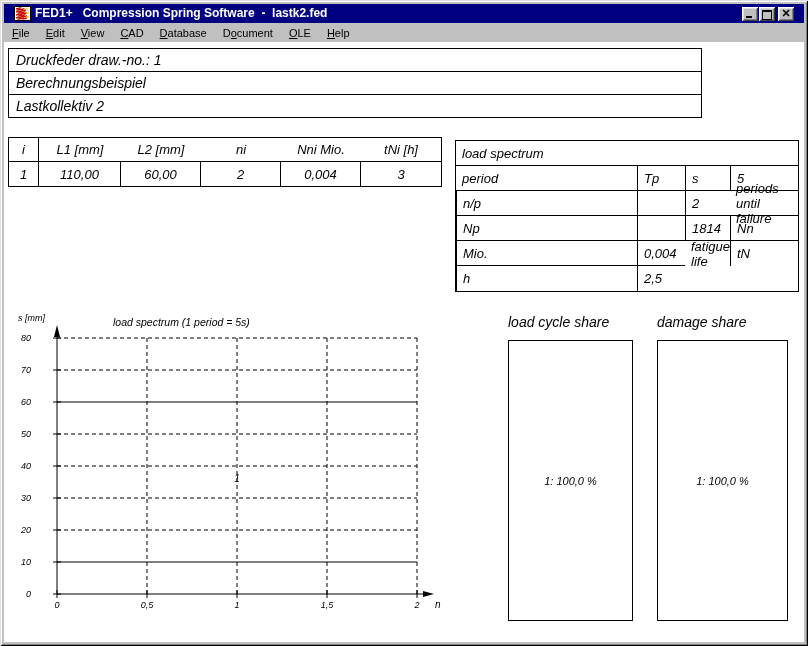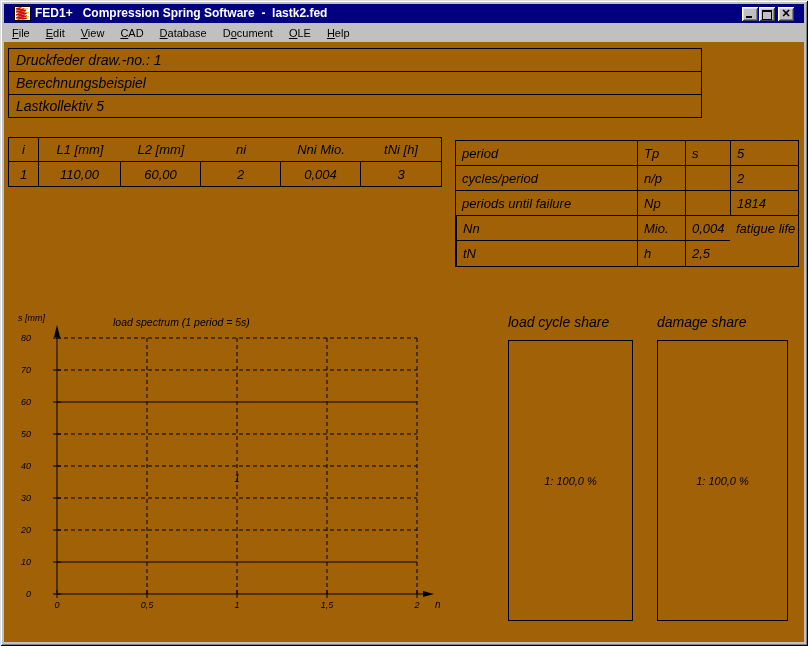--- a/index.html
+++ b/index.html
@@ -32,21 +32,21 @@
     font:bold 11px "Liberation Sans",sans-serif;color:#000;text-align:center;line-height:13px;}
   
   .menubar{
     position:absolute;left:4px;top:23px;right:4px;height:19px;
     display:flex;align-items:center;background:#c0c0c0;font-size:11px;color:#000;
   }
   .menu-item{padding:14px 8px;white-space:nowrap;}
   .menu-item .u{text-decoration:underline;}
   
   .client{
-    position:absolute;left:4px;top:42px;right:4px;bottom:4px;background:#a16207;
+    position:absolute;left:4px;top:42px;right:4px;bottom:4px;background:#ffffff;
     color:#000;
   }
   .draw{font-style:italic;font-family:"Liberation Sans",sans-serif;}
   
   .hdr-box{
     position:absolute;left:4px;width:685px;height:22px;border:1px solid #000;
     display:flex;align-items:center;padding-left:7px;font-size:14px;
   }
   
   .lc-table{
@@ -110,43 +110,43 @@
       <div class="menu-item"><span></span><span class="u">D</span><span>atabase</span></div>
       <div class="menu-item"><span>D</span><span class="u">o</span><span>cument</span></div>
       <div class="menu-item"><span></span><span class="u">O</span><span>LE</span></div>
       <div class="menu-item"><span></span><span class="u">H</span><span>elp</span></div>
     </div>
 
   <div class="client">
 
     <div class="hdr-box draw" style="top:6px">Druckfeder   draw.-no.: 1</div>
     <div class="hdr-box draw" style="top:29px">Berechnungsbeispiel</div>
-    <div class="hdr-box draw" style="top:52px">Lastkollektiv 5</div>
+    <div class="hdr-box draw" style="top:52px">Lastkollektiv 2</div>
 
     <div class="lc-table draw">
         <div class="lc-cell bb br">i</div>
         <div class="lc-cell bb">L1 [mm]</div>
         <div class="lc-cell bb">L2 [mm]</div>
         <div class="lc-cell bb">ni</div>
         <div class="lc-cell bb">Nni Mio.</div>
         <div class="lc-cell bb">tNi [h]</div>
         <div class="lc-cell br">1</div>
         <div class="lc-cell br">110,00</div>
         <div class="lc-cell br">60,00</div>
         <div class="lc-cell br">2</div>
         <div class="lc-cell br">0,004</div>
         <div class="lc-cell ">3</div>
       </div>
 
     <div class="sp-table draw">
+        <div class="sp-cell sp-head bb">load spectrum</div>
         <div class="sp-cell  bb">period</div>
         <div class="sp-cell bl bb">Tp</div>
         <div class="sp-cell bl bb">s</div>
         <div class="sp-cell bl bb">5</div>
-        <div class="sp-cell  bb">cycles/period</div>
         <div class="sp-cell bl bb">n/p</div>
         <div class="sp-cell bl bb"></div>
         <div class="sp-cell bl bb">2</div>
         <div class="sp-cell  bb">periods until failure</div>
         <div class="sp-cell bl bb">Np</div>
         <div class="sp-cell bl bb"></div>
         <div class="sp-cell bl bb">1814</div>
         <div class="sp-cell bl bb">Nn</div>
         <div class="sp-cell bl bb">Mio.</div>
         <div class="sp-cell bl bb">0,004</div>

